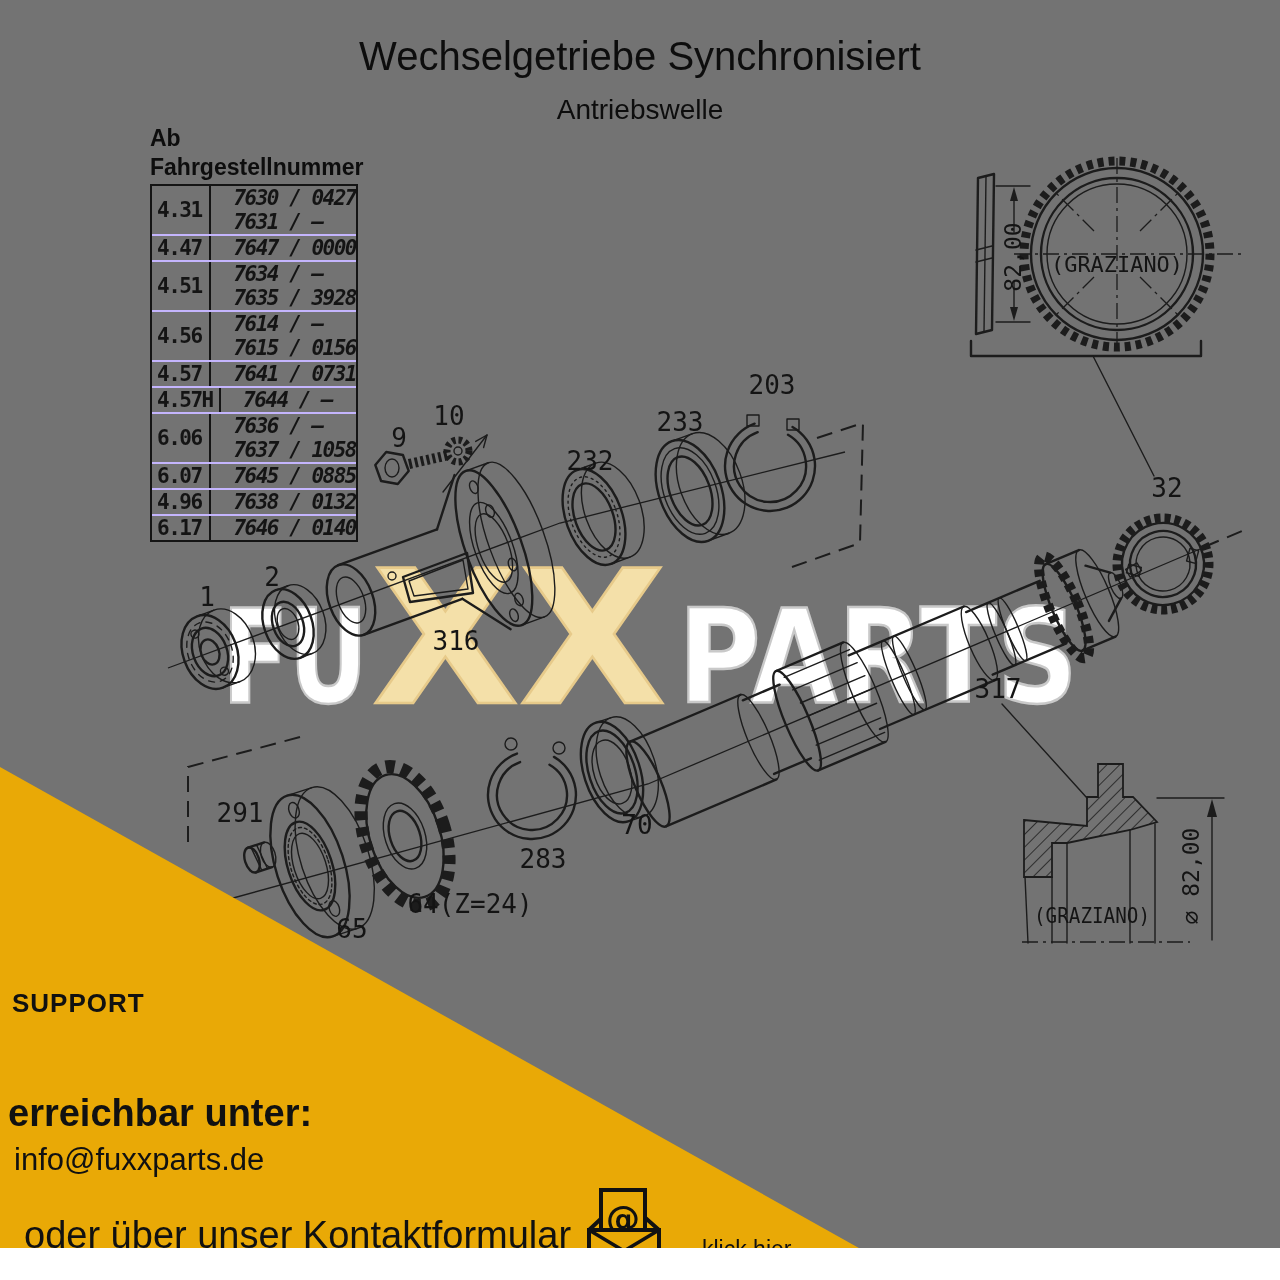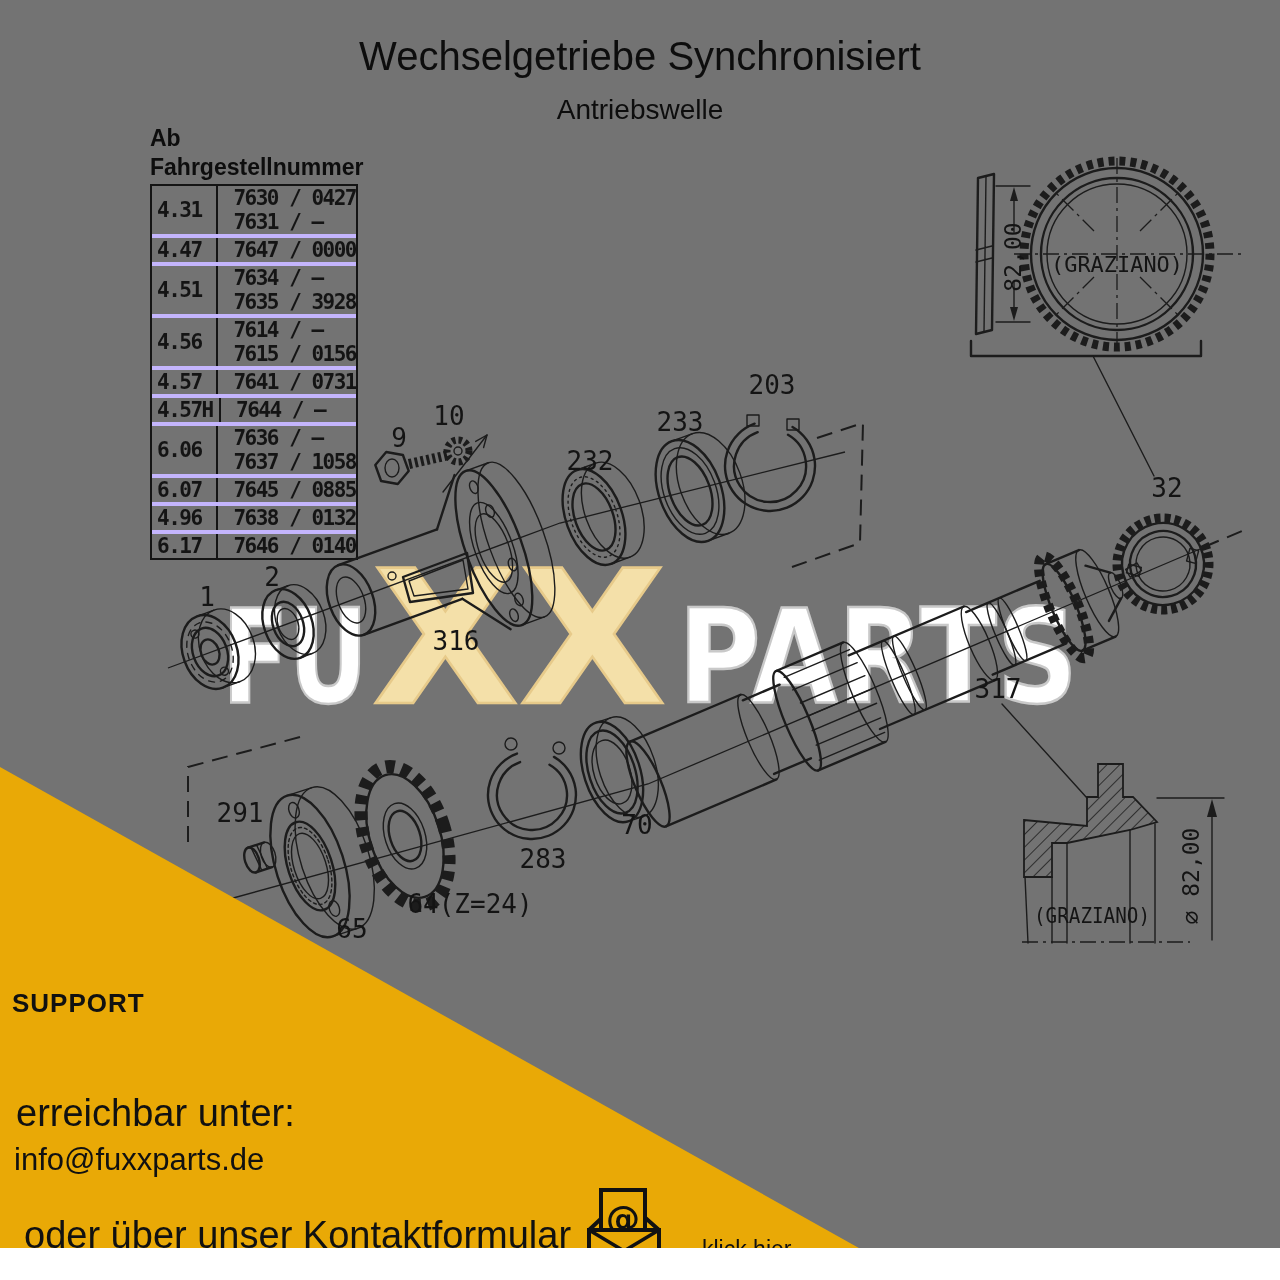--- a/index.html
+++ b/index.html
@@ -9,24 +9,24 @@
 
   
   .title{left:0;right:0;top:34px;text-align:center;font-size:40px;font-weight:400;color:#0d0d0d;}
   .subtitle{left:0;right:0;top:94px;text-align:center;font-size:28px;font-weight:400;color:#0d0d0d;}
 
   
   .tbl-head{left:150px;top:124px;font-size:23px;font-weight:700;line-height:29px;color:#0d0d0d;}
   .tbl{left:150px;top:184px;width:208px;border:2px solid #141414;box-sizing:border-box;
        font-family:"DejaVu Sans Mono","Liberation Mono",monospace;font-size:21px;font-weight:700;
        letter-spacing:-1.5px;color:#141414;}
-  .trow{display:flex;border-top:4px solid #c4b5fd;}
+  .trow{display:flex;border-top:2px solid #c4b5fd;}
   .trow:first-child{border-top:none;}
   .tmodel{width:62px;border-right:2px solid #141414;padding-left:5px;display:flex;align-items:center;}
-  .tlines{flex:1;padding-left:15px;}
+  .tlines{flex:1;padding-left:22px;font-style:italic;}
   .tline{height:24px;line-height:24px;white-space:nowrap;}
 
   
   .dwg{left:0;top:0;z-index:2;}
   .ln{fill:none;stroke:#1c1c1c;stroke-width:2.4;stroke-linecap:round;stroke-linejoin:round;}
   .thin{fill:none;stroke:#1c1c1c;stroke-width:1.4;stroke-linecap:round;stroke-linejoin:round;}
   .axis{fill:none;stroke:#1c1c1c;stroke-width:1.3;}
   .dashf{fill:none;stroke:#1c1c1c;stroke-width:2;stroke-dasharray:16 9;}
   .dd{fill:none;stroke:#1c1c1c;stroke-width:1.3;stroke-dasharray:16 5 3 5;}
   .wm{font-family:"DejaVu Sans",sans-serif;font-weight:700;}
@@ -34,21 +34,21 @@
   .wmtan{fill:#f4e0a9;stroke:#e7ca8a;stroke-width:2.6px;font-size:186px;}
   .plbl{font-family:"DejaVu Sans Mono","Liberation Mono",monospace;font-size:26px;fill:#141414;text-anchor:middle;}
   .gtxt{font-family:"DejaVu Sans Mono","Liberation Mono",monospace;font-size:21px;fill:#141414;text-anchor:middle;}
   .dim{font-family:"DejaVu Sans Mono","Liberation Mono",monospace;font-size:23px;fill:#141414;text-anchor:middle;}
 
   
   .banner{left:0;top:0;width:1280px;height:1280px;background:#E9A906;z-index:3;
           clip-path:polygon(0 767px,916px 1280px,0 1280px);}
   .sup-label{left:12px;top:988px;font-size:26px;font-weight:700;letter-spacing:1px;z-index:4;text-align:right;}
   .sup-line1{left:8px;top:1040px;font-size:38px;font-weight:700;z-index:4;}
-  .sup-line2{left:8px;top:1092px;font-size:38px;font-weight:400;z-index:4;margin-left:8px;}
+  .sup-line2{left:8px;top:1092px;font-size:38px;font-weight:700;z-index:4;}
   .sup-email{left:14px;top:1142px;font-size:31px;font-weight:400;z-index:4;}
   .sup-contact{left:24px;top:1214px;font-size:38px;font-weight:400;z-index:4;}
   .mail-icon{left:583px;top:1186px;z-index:5;}
   .klick{left:664px;top:1234px;z-index:5;display:flex;align-items:center;gap:8px;}
   .klick .arr{font-size:30px;font-weight:700;line-height:30px;}
   .klick .txt{font-size:23px;font-weight:400;}
 </style>
 </head>
 <body>
 

